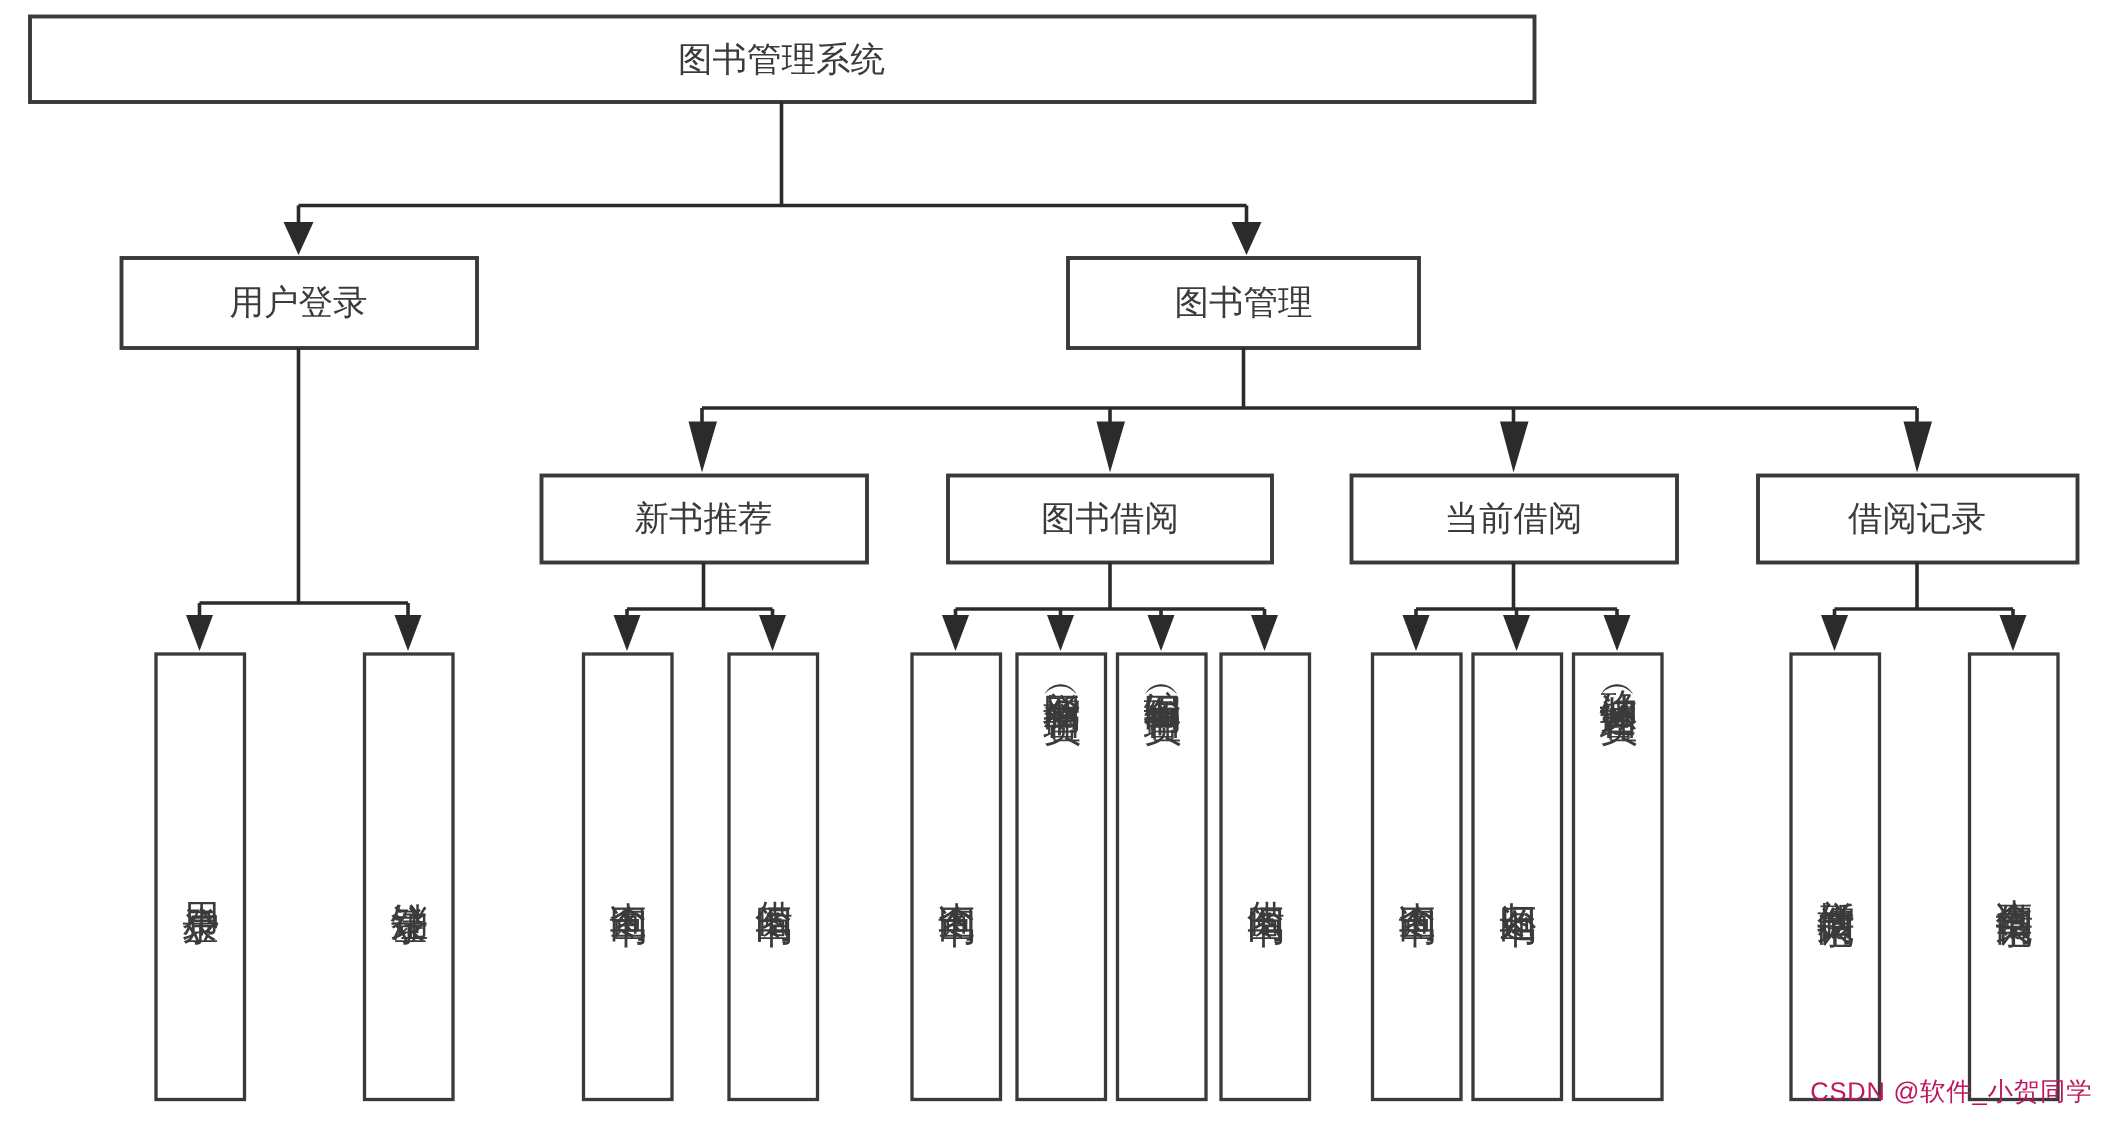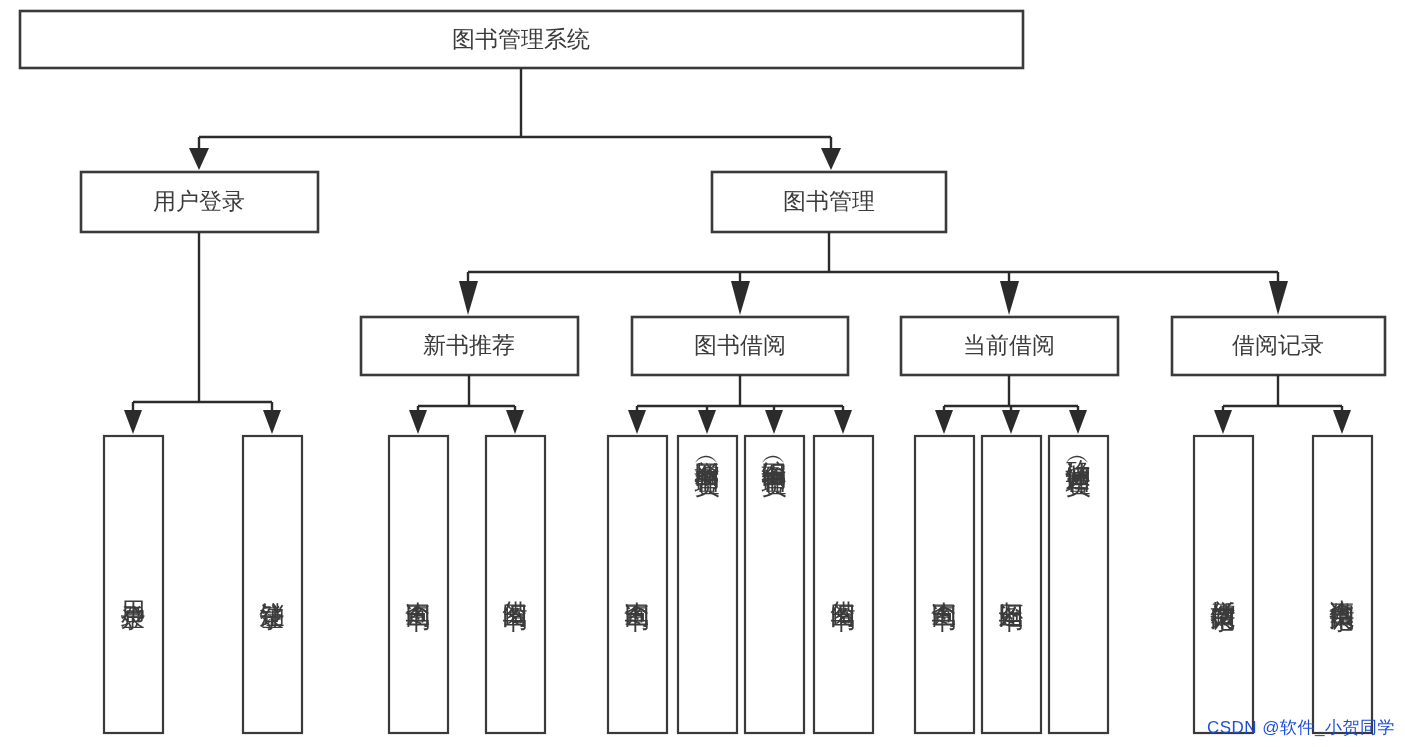--- a/index.html
+++ b/index.html
@@ -69,21 +69,21 @@
     letter-spacing: 2px;
     white-space: nowrap;
     text-align: center;
   }
   .watermark {
     position: absolute;
     right: 10px;
     bottom: 8px;
     font-family: "Liberation Sans", "DejaVu Sans", sans-serif;
     font-size: 17px;
-    color: #1d4ed8;
+    color: #be185d;
     letter-spacing: 0.5px;
     white-space: nowrap;
     user-select: none;
   }
 </style>
 </head>
 <body>
 
 <div id="diagram-root">
 

